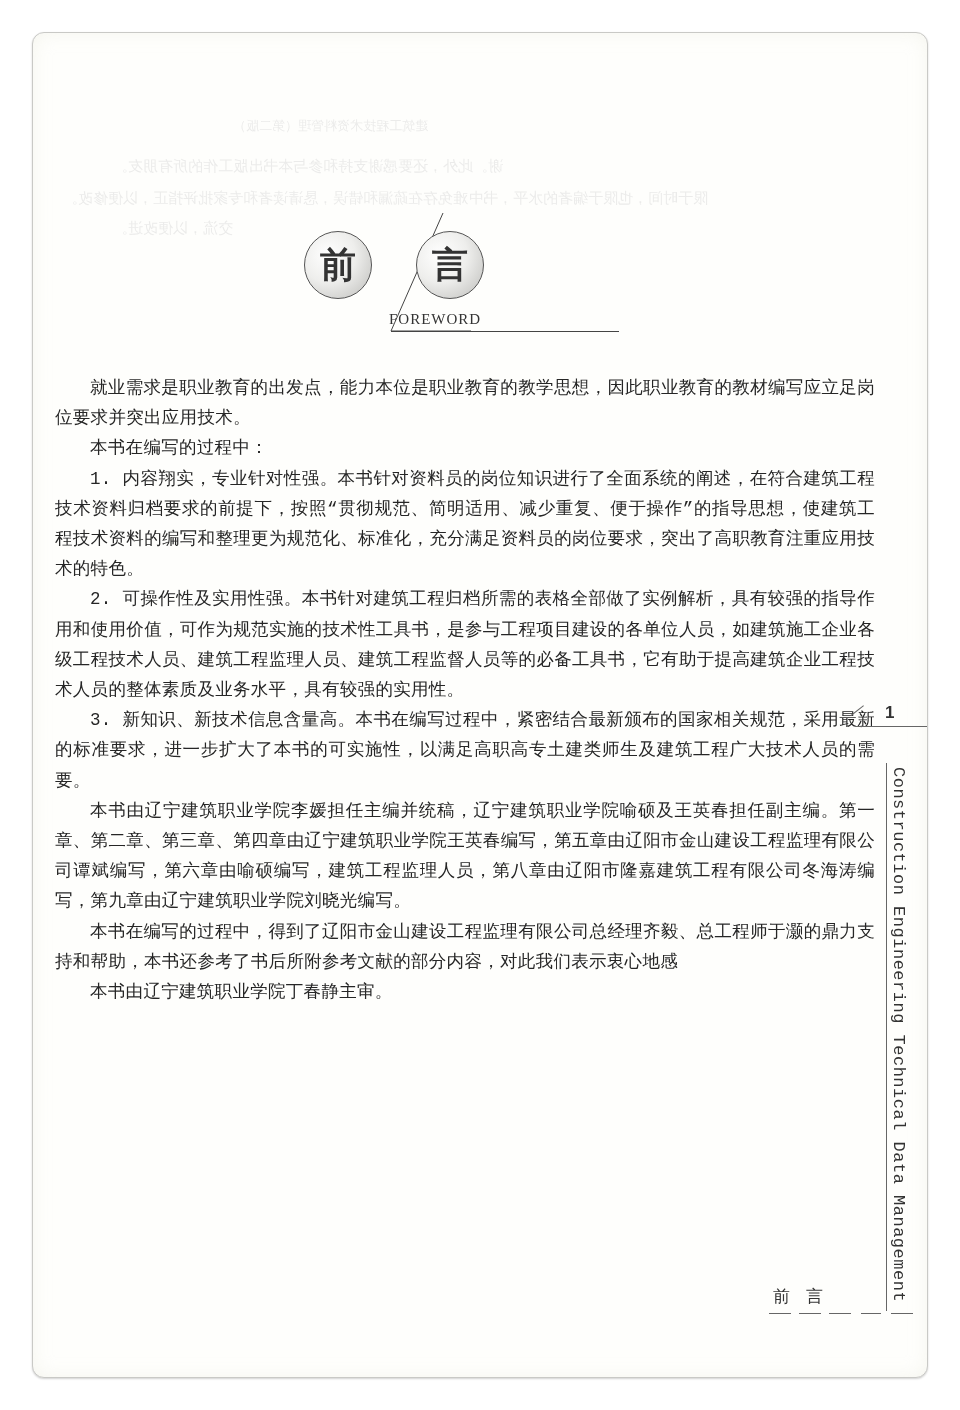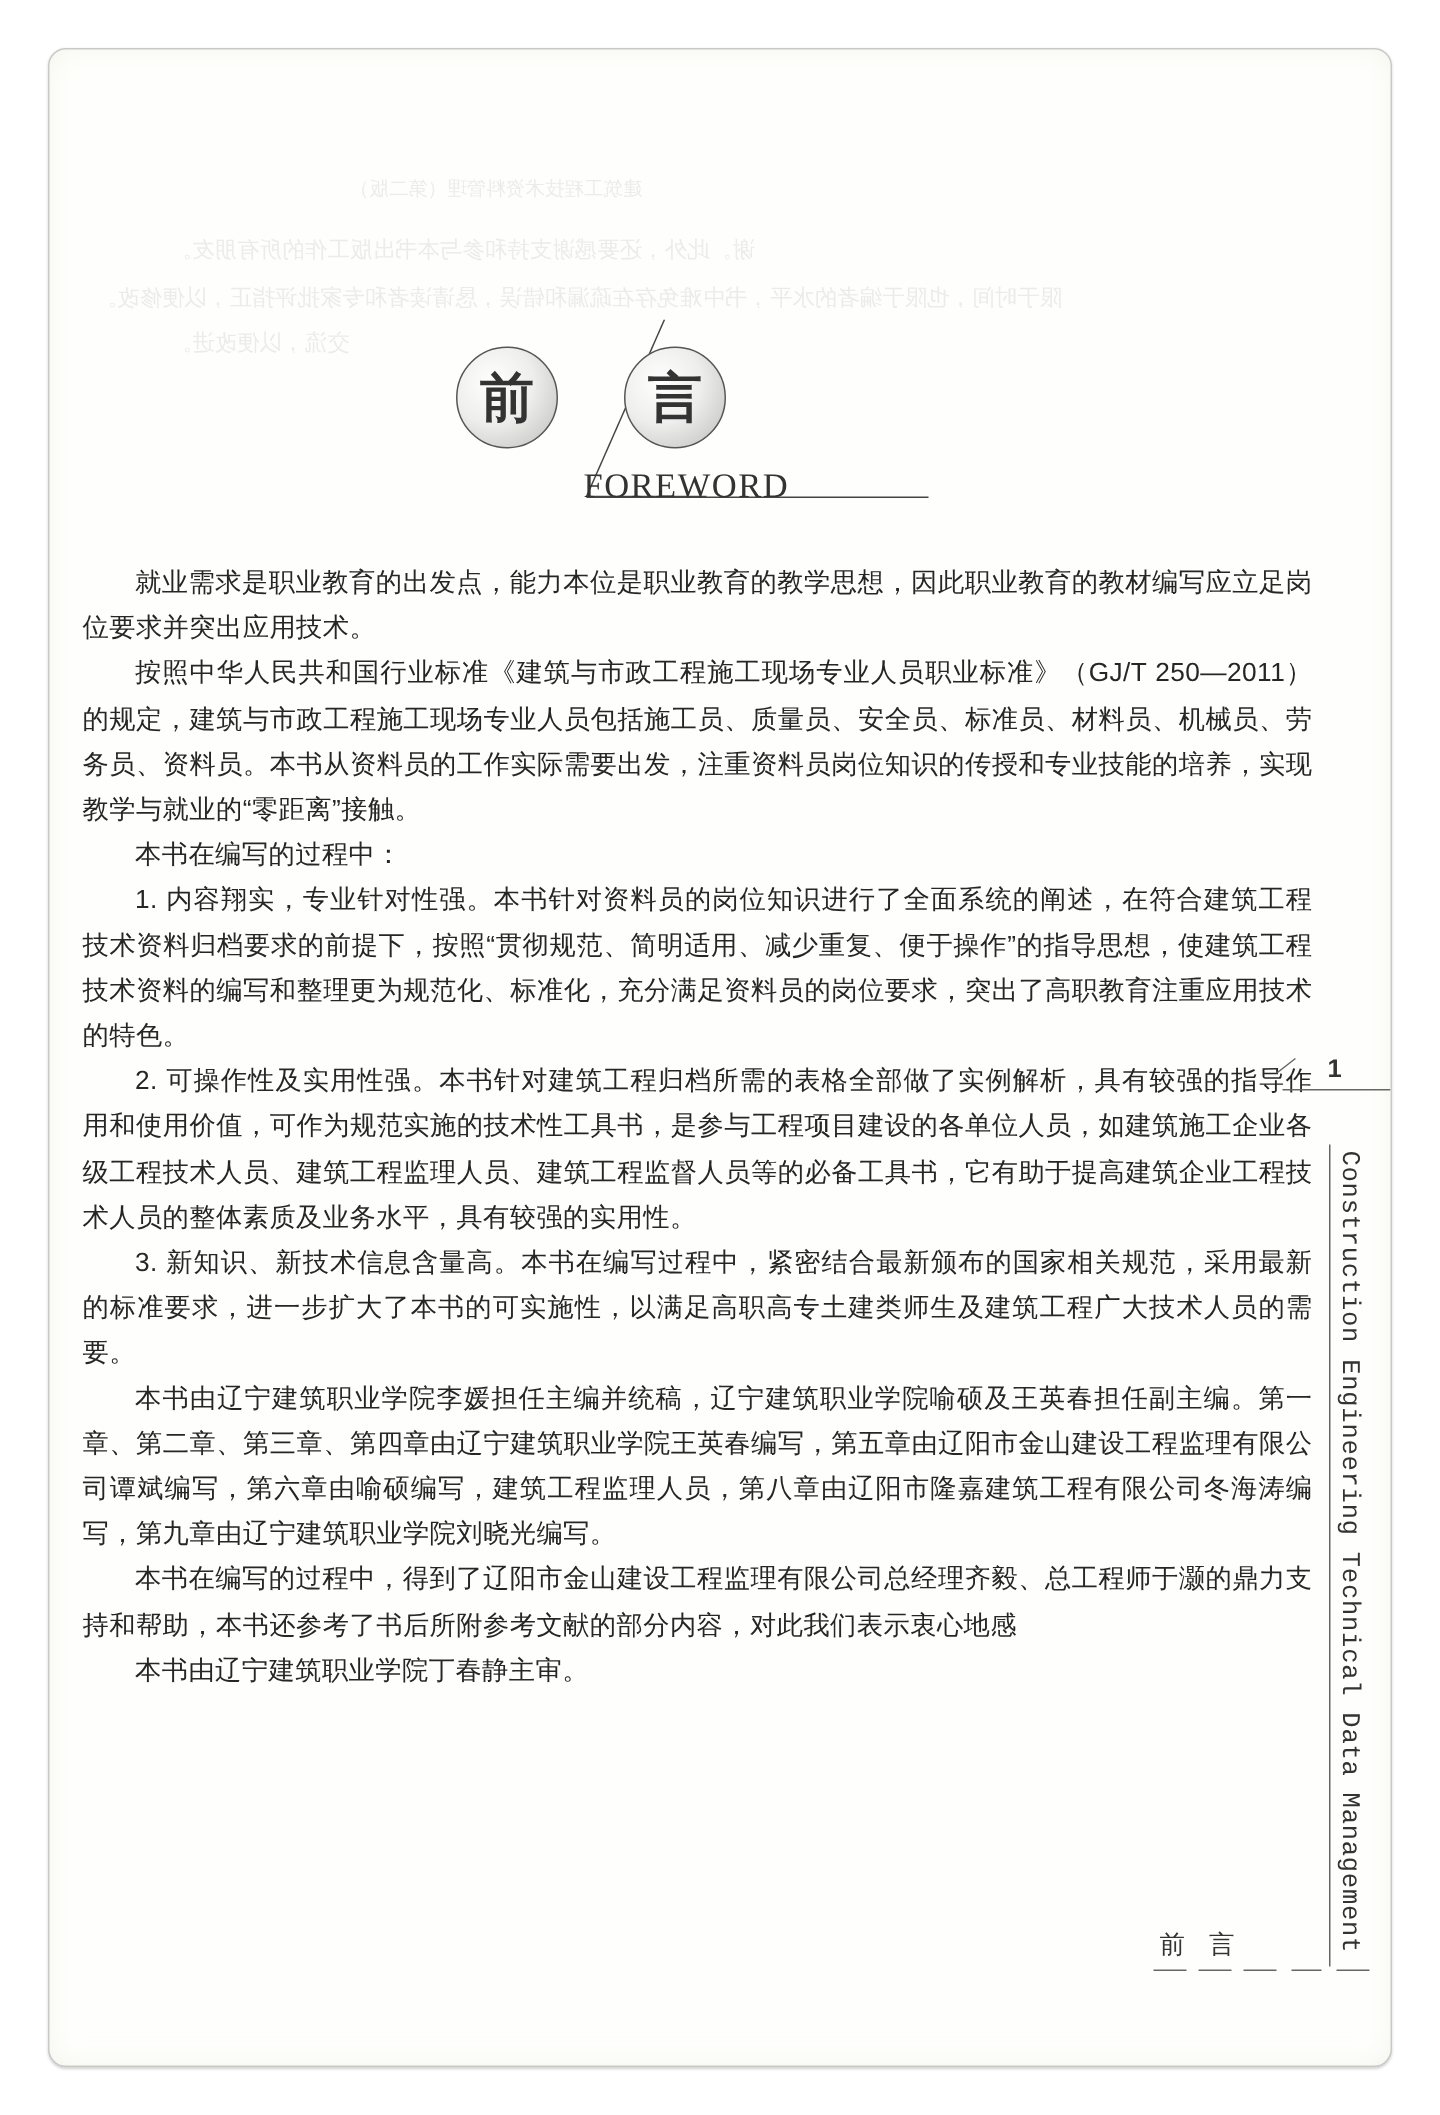--- a/index.html
+++ b/index.html
@@ -20,29 +20,29 @@
     position:absolute; width:66px; height:66px; border-radius:50%;
     border:1px solid #555;
     background: radial-gradient(circle at 35% 35%, #ffffff 0%, #eeeeec 45%, #bcbcb9 100%);
     display:flex; align-items:center; justify-content:center;
     font-size:36px; font-weight:bold; color:#333; font-family:"DejaVu Serif", serif;
   }
   .circle.c1 { left:3px; top:18px; }
   .circle.c2 { left:115px; top:18px; }
   .slash { position:absolute; left:50px; top:0px; width:120px; height:120px; }
   .foreword {
-    position:absolute; left:88px; top:98px; font-size:23px; letter-spacing:1px;
+    position:absolute; left:88px; top:98px; font-size:15px; letter-spacing:1px;
     color:#333; font-family:"Liberation Serif", serif;
   }
   
   .content { position:absolute; left:22px; top:340px; width:820px; }
   .para {
     margin:0; font-size:17.5px; line-height:30.2px; text-align:justify;
     text-indent:2em; color:#262626; letter-spacing:0.3px;
-    font-family:Liberation Sans, sans-serif;
+    font-family:Liberation Mono, monospace;
   }
   
   .side-num { position:absolute; left:852px; top:670px; font-size:17px; font-weight:bold;
               color:#333; font-family:"Liberation Sans", sans-serif; }
   .side-line { position:absolute; left:822px; top:693px; width:72px; height:0;
                border-top:1px solid #666; }
   .side-tick { position:absolute; left:818px; top:682px; width:16px; height:0;
                border-top:1px solid #666; transform:rotate(-38deg); transform-origin:left; }
   .side-box { position:absolute; left:853px; top:730px; width:24px; height:548px;
               border-left:1px solid #666; }
@@ -76,21 +76,20 @@
       <span>前</span>
     </div>
     <div class="circle c2">
       <span>言</span>
     </div>
     <div class="foreword">FOREWORD</div>
   </div>
 
   <div class="content">
     <p class="para">就业需求是职业教育的出发点，能力本位是职业教育的教学思想，因此职业教育的教材编写应立足岗位要求并突出应用技术。</p>
-    <p class="para">按照中华人民共和国行业标准《建筑与市政工程施工现场专业人员职业标准》（GJ/T 250—2011）的规定，建筑与市政工程施工现场专业人员包括施工员、质量员、安全员、标准员、材料员、机械员、劳务员、资料员。本书从资料员的工作实际需要出发，注重资料员岗位知识的传授和专业技能的培养，实现教学与就业的“零距离”接触。</p>
     <p class="para">本书在编写的过程中：</p>
     <p class="para">1. 内容翔实，专业针对性强。本书针对资料员的岗位知识进行了全面系统的阐述，在符合建筑工程技术资料归档要求的前提下，按照“贯彻规范、简明适用、减少重复、便于操作”的指导思想，使建筑工程技术资料的编写和整理更为规范化、标准化，充分满足资料员的岗位要求，突出了高职教育注重应用技术的特色。</p>
     <p class="para">2. 可操作性及实用性强。本书针对建筑工程归档所需的表格全部做了实例解析，具有较强的指导作用和使用价值，可作为规范实施的技术性工具书，是参与工程项目建设的各单位人员，如建筑施工企业各级工程技术人员、建筑工程监理人员、建筑工程监督人员等的必备工具书，它有助于提高建筑企业工程技术人员的整体素质及业务水平，具有较强的实用性。</p>
     <p class="para">3. 新知识、新技术信息含量高。本书在编写过程中，紧密结合最新颁布的国家相关规范，采用最新的标准要求，进一步扩大了本书的可实施性，以满足高职高专土建类师生及建筑工程广大技术人员的需要。</p>
     <p class="para">本书由辽宁建筑职业学院李媛担任主编并统稿，辽宁建筑职业学院喻硕及王英春担任副主编。第一章、第二章、第三章、第四章由辽宁建筑职业学院王英春编写，第五章由辽阳市金山建设工程监理有限公司谭斌编写，第六章由喻硕编写，建筑工程监理人员，第八章由辽阳市隆嘉建筑工程有限公司冬海涛编写，第九章由辽宁建筑职业学院刘晓光编写。</p>
     <p class="para">本书在编写的过程中，得到了辽阳市金山建设工程监理有限公司总经理齐毅、总工程师于灏的鼎力支持和帮助，本书还参考了书后所附参考文献的部分内容，对此我们表示衷心地感</p>
     <p class="para">本书由辽宁建筑职业学院丁春静主审。</p>
   </div>
 
   <div class="side-tick"></div>

